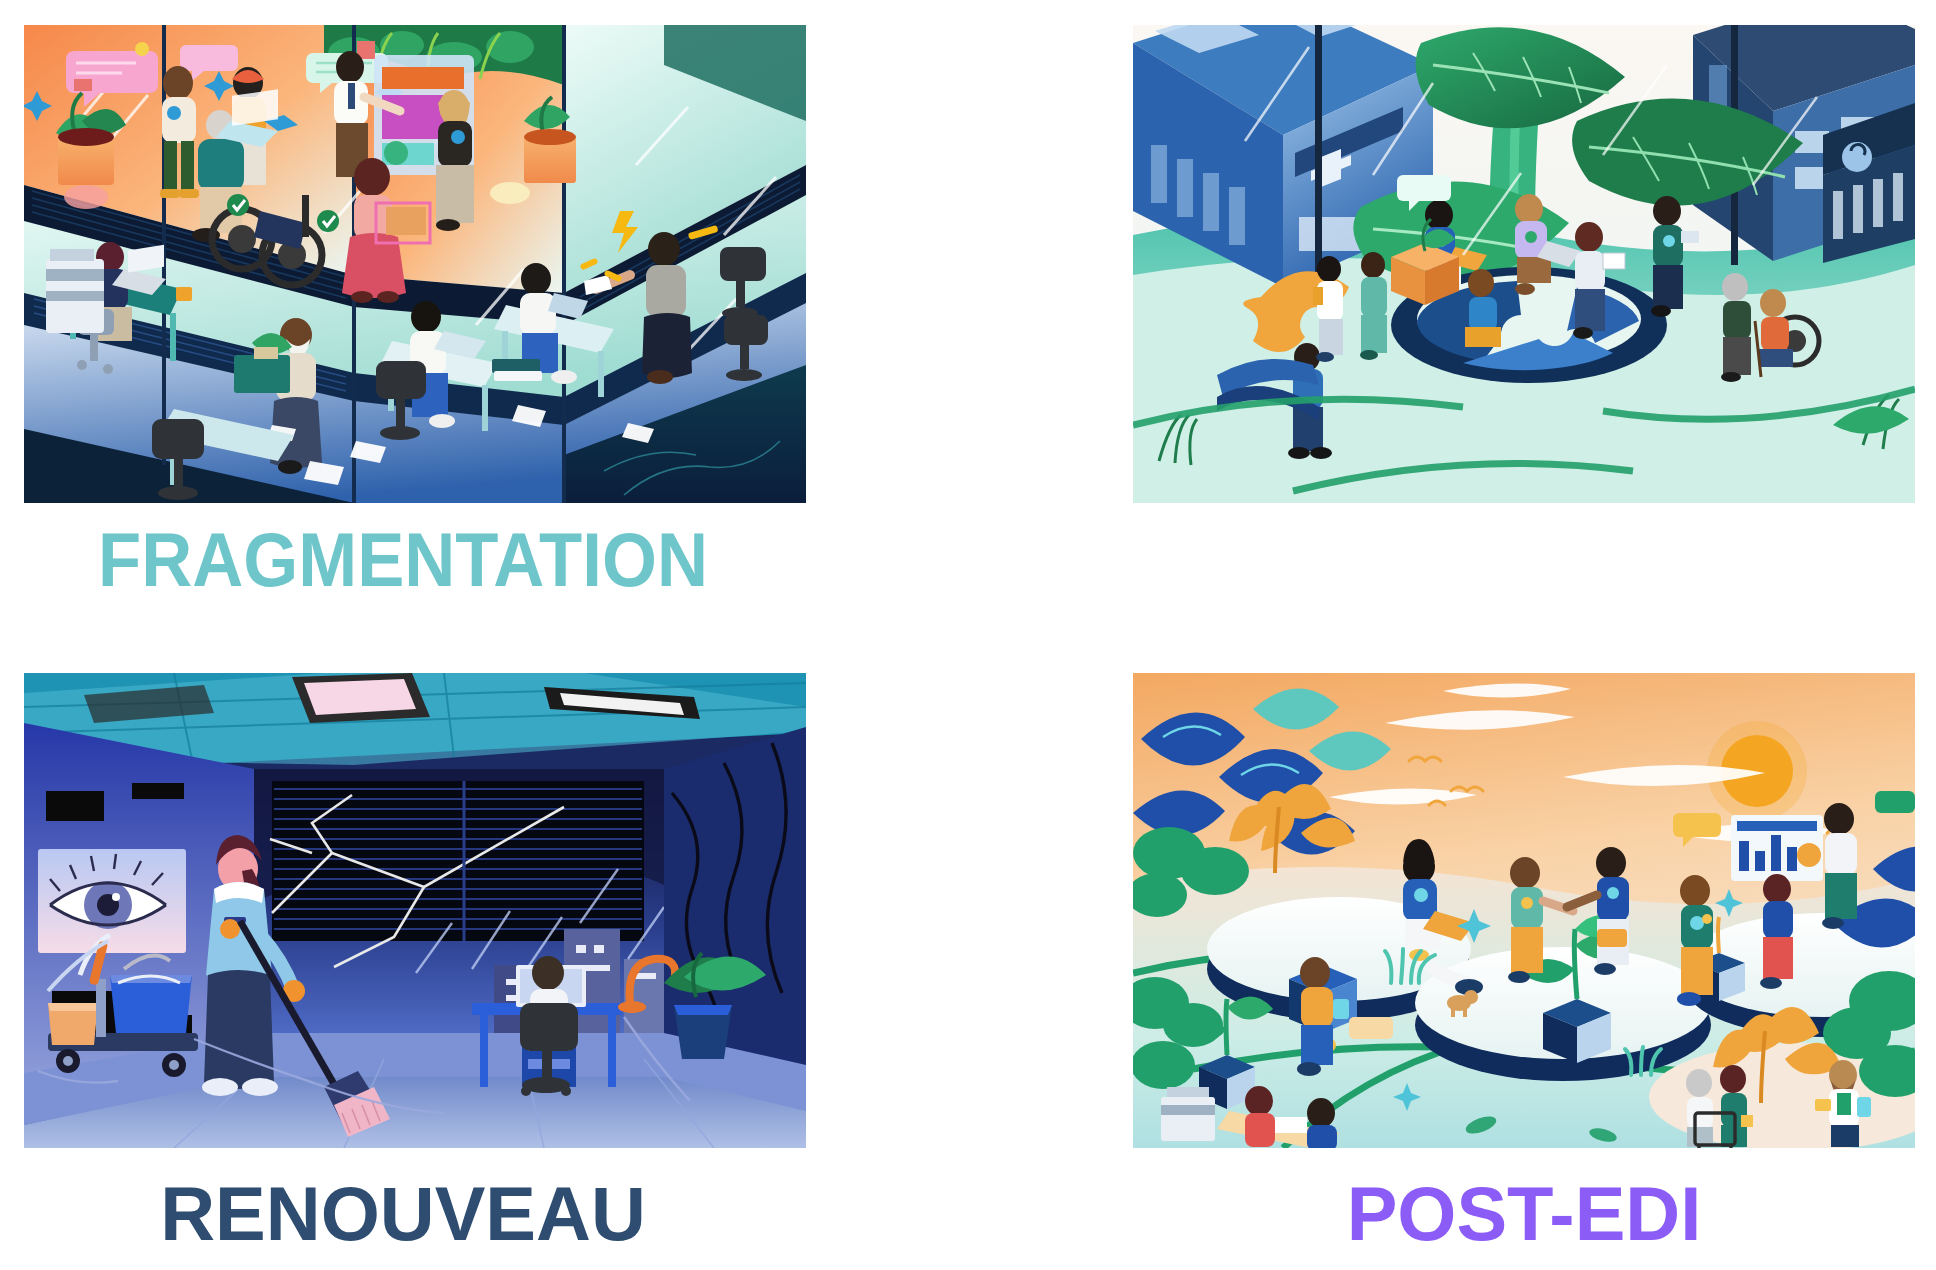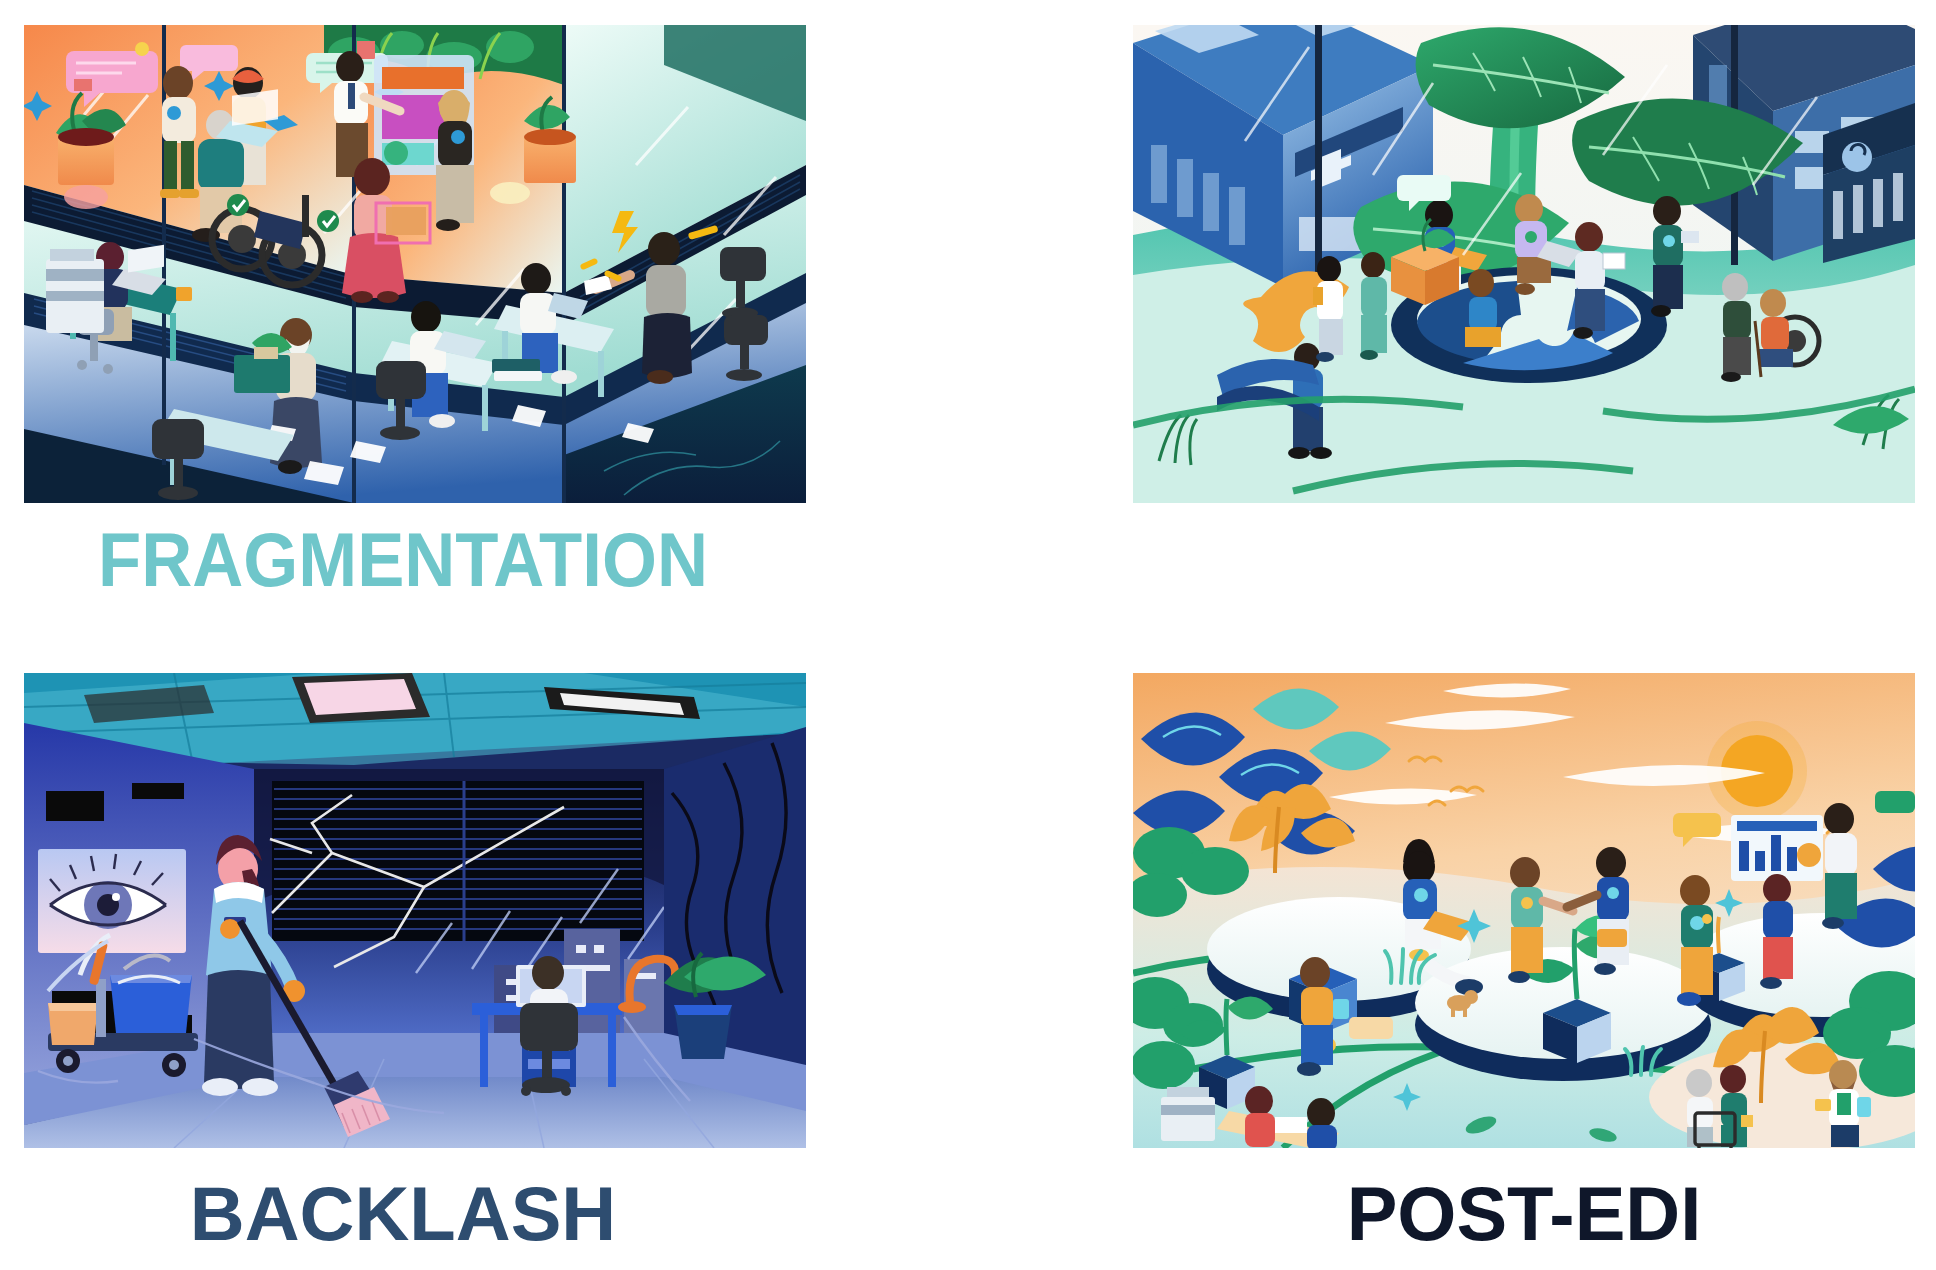--- a/index.html
+++ b/index.html
@@ -813,21 +813,21 @@
           <path d="M100 296 q28 -22 46 -8" stroke="#B9B9C8" stroke-width="4" fill="none"></path>
         </g>
 
         <g stroke="#9AA8DE" stroke-width="2.4" fill="none" opacity="0.9">
           <path d="M170 366 q60 24 120 44 q70 26 130 30"></path>
           <path d="M14 398 q40 16 80 10"></path>
           <path d="M600 344 q30 44 66 84"></path>
         </g>
       </svg>
     </div>
-    <div class="caption" style="color:#2E4D70">BACKLASH</div>
+    <div class="caption" style="color:#2E4D70">RENOUVEAU</div>
   </div>
 
   <div class="cell" id="cell-postedi">
     <div class="figure-frame">
       <svg class="scene" viewBox="0 0 782 475" preserveAspectRatio="none" aria-hidden="true">
         <defs>
           <linearGradient id="pe-sky" x1="0" y1="0" x2="0.2" y2="1">
             <stop offset="0%" stop-color="#F3A861"></stop>
               <stop offset="45%" stop-color="#F9D2A6"></stop>
             <stop offset="100%" stop-color="#F6ECE0"></stop>
@@ -1118,16 +1118,16 @@
           <rect x="318" y="334" width="4" height="10"></rect>
             <rect x="330" y="334" width="4" height="10"></rect>
         </g>
 
         <g fill="#22A06B" opacity="0.9">
           <ellipse cx="348" cy="452" rx="16" ry="7" transform="rotate(-20 348 452)"></ellipse>
           <ellipse cx="470" cy="462" rx="14" ry="6" transform="rotate(14 470 462)"></ellipse>
         </g>
       </svg>
     </div>
-    <div class="caption" style="color:#0f172a">POST-EDI</div>
+    <div class="caption" style="color:#8b5cf6">POST-EDI</div>
   </div>
 
 </div>
 
 </body></html>

